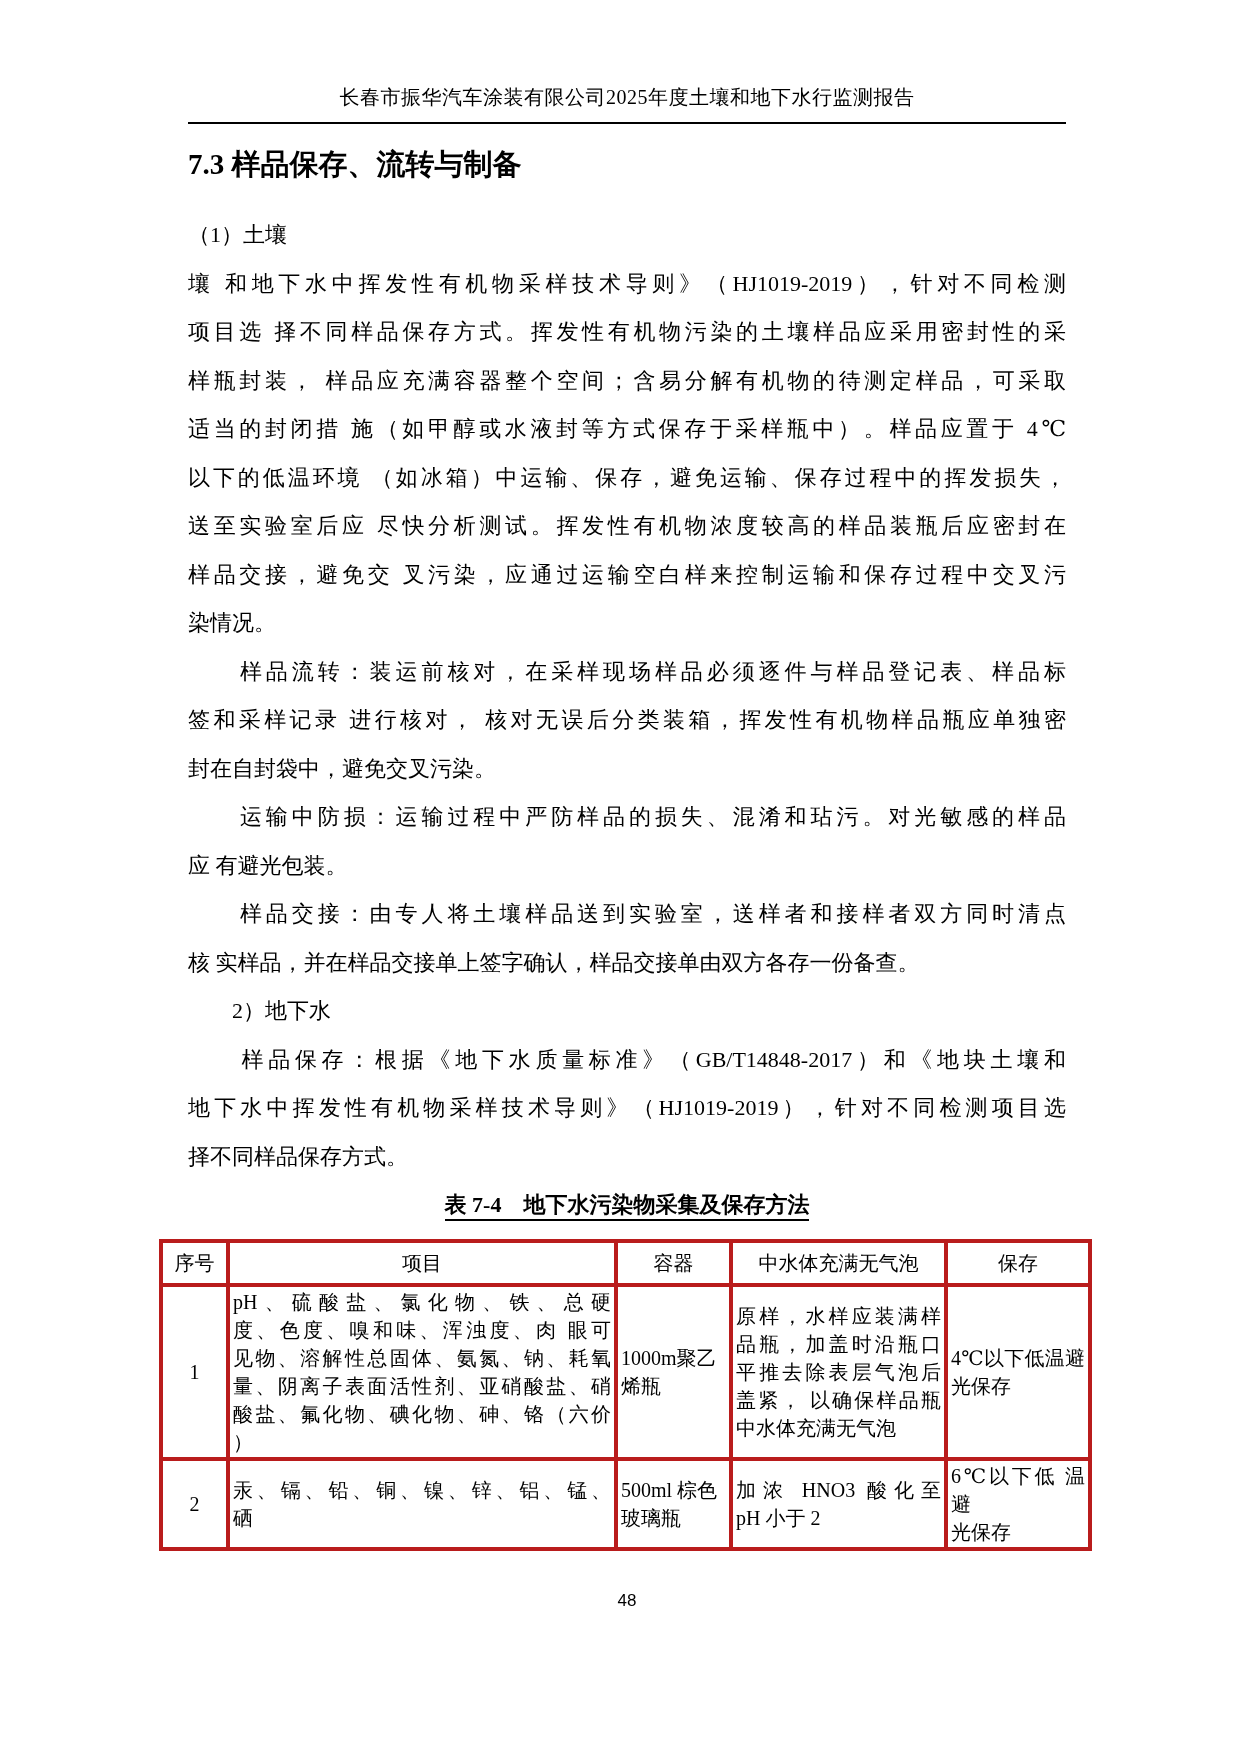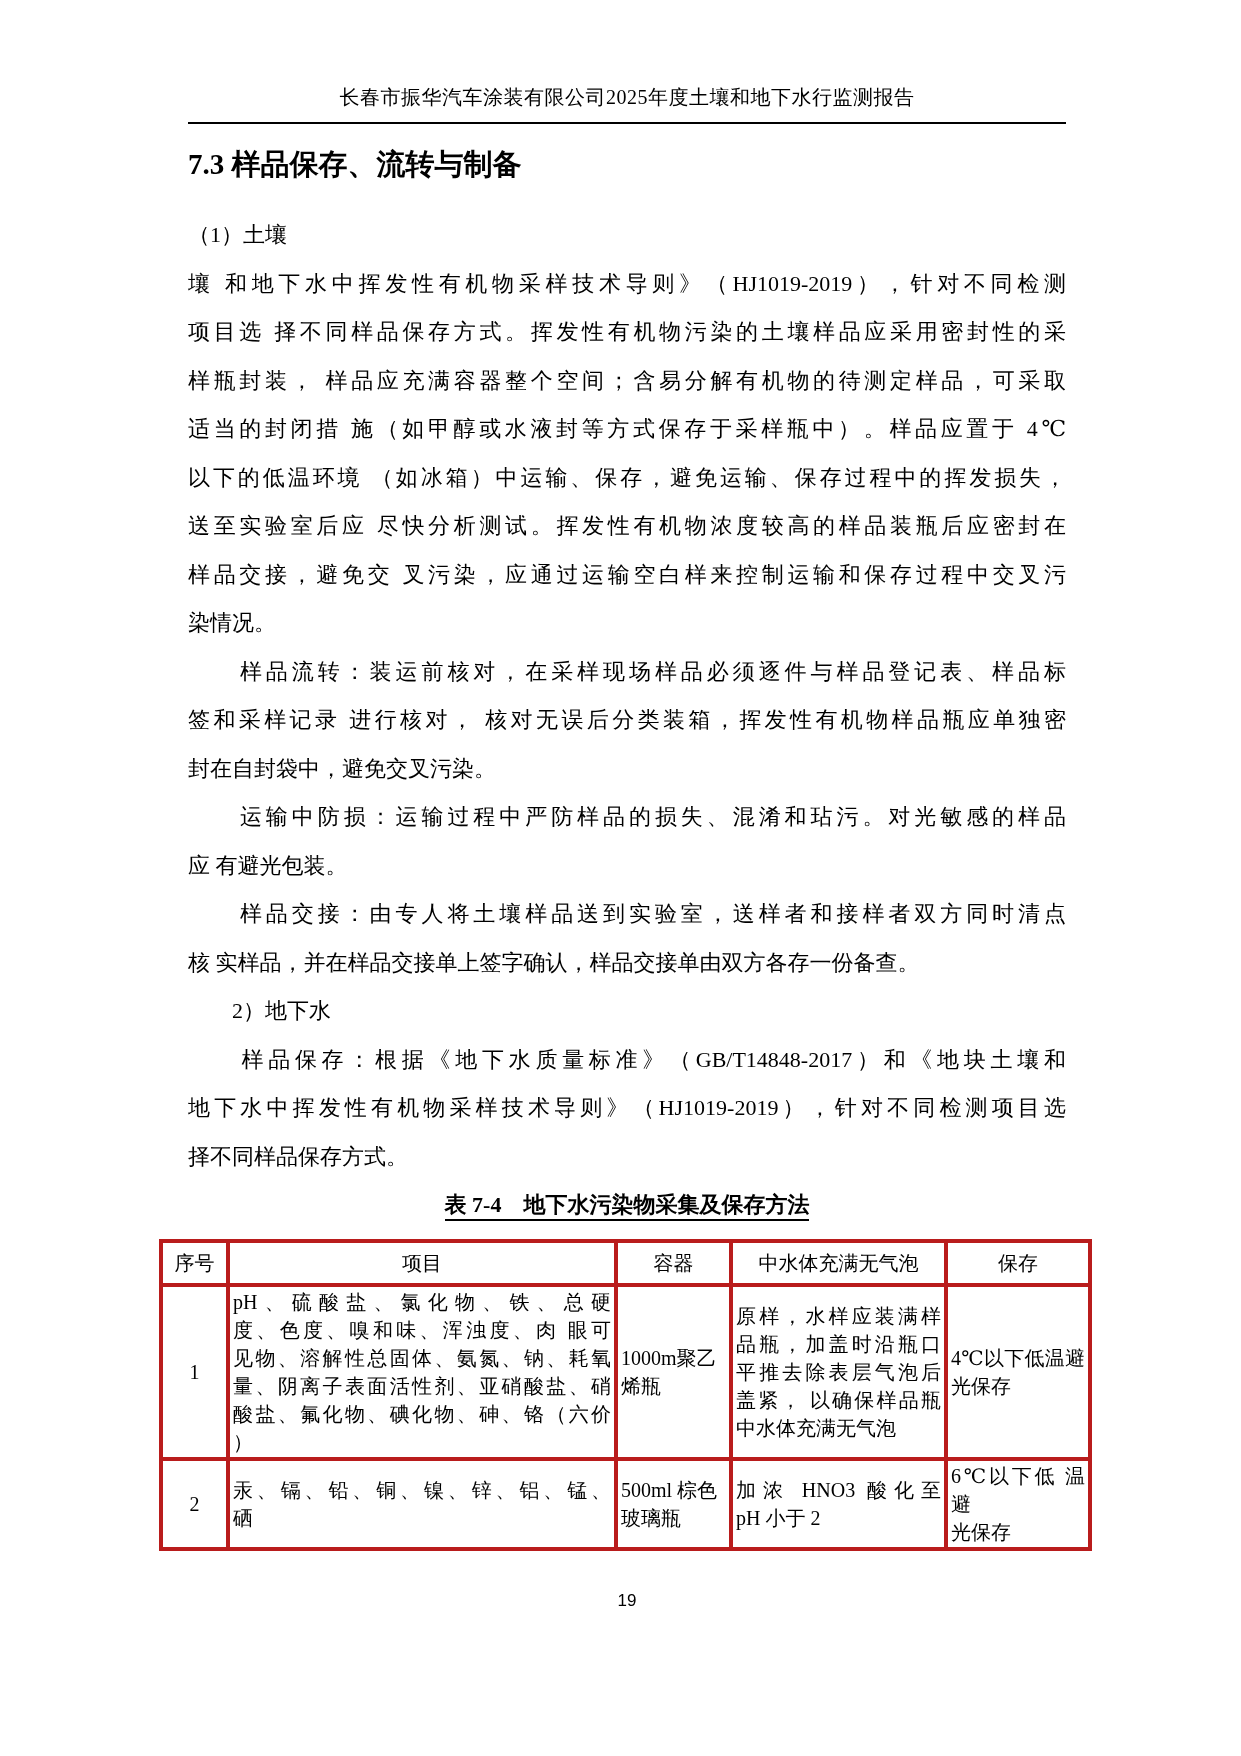--- a/index.html
+++ b/index.html
@@ -212,15 +212,15 @@
             <div class="cline">pH 小于 2</div>
           </td>
           <td class="col4">
             <div class="cline">6℃以下低 温避</div>
             <div class="cline">光保存</div>
           </td>
         </tr>
       </tbody>
   </table>
 
-  <div class="page-number">19</div>
+  <div class="page-number">48</div>
 
 </div>
 
 </body></html>

